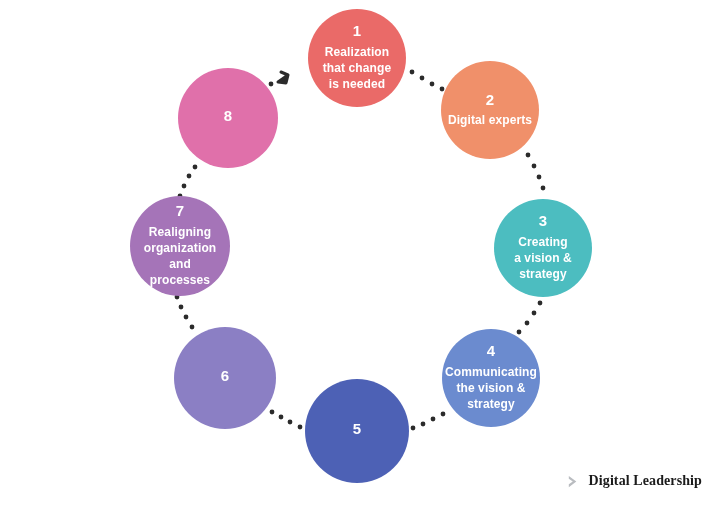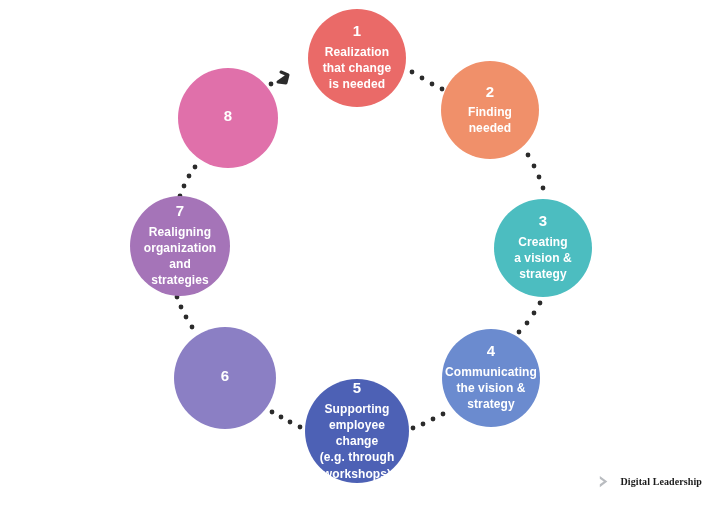--- a/index.html
+++ b/index.html
@@ -66,21 +66,21 @@
     align-items: center;
     gap: 8px;
   }
   #brand .mark {
     display: block;
     width: 15px;
     height: 15px;
   }
   #brand .wordmark {
     font-family: "Liberation Serif", serif;
-    font-size: 10px;
+    font-size: 14px;
     font-weight: bold;
     color: #1b1b1b;
     letter-spacing: 0.1px;
     white-space: nowrap;
   }
 </style>
 </head>
 <body style="background: rgb(255, 255, 255);">
 
 <div id="canvas">
@@ -132,49 +132,45 @@
   </svg>
 
   <div class="node" style="left: 308px; top: 9px; width: 98px; height: 98px; background: rgb(234, 106, 104);">
     <div class="num">1</div>
     <div class="label">Realization
 that change
 is needed</div>
   </div>
   <div class="node" style="left: 441px; top: 61px; width: 98px; height: 98px; background: rgb(240, 144, 106);">
     <div class="num">2</div>
-    <div class="label">Finding needed</div>
+    <div class="label">Digital experts</div>
   </div>
   <div class="node" style="left: 494px; top: 199px; width: 98px; height: 98px; background: rgb(76, 189, 192);">
     <div class="num">3</div>
     <div class="label">Creating
 a vision &amp;
 strategy</div>
   </div>
   <div class="node" style="left: 442px; top: 329px; width: 98px; height: 98px; background: rgb(107, 139, 207);">
     <div class="num">4</div>
     <div class="label">Communicating
 the vision &amp;
 strategy</div>
   </div>
   <div class="node" style="left: 305px; top: 379px; width: 104px; height: 104px; background: rgb(77, 97, 181);">
     <div class="num">5</div>
-    <div class="label">Supporting
-employee change
-(e.g. through
-workshops)</div>
   </div>
   <div class="node" style="left: 174px; top: 327px; width: 102px; height: 102px; background: rgb(139, 127, 196);">
     <div class="num">6</div>
   </div>
   <div class="node" style="left: 130px; top: 196px; width: 100px; height: 100px; background: rgb(165, 116, 184);">
     <div class="num">7</div>
     <div class="label">Realigning
 organization and
-strategies</div>
+processes</div>
   </div>
   <div class="node" style="left: 178px; top: 68px; width: 100px; height: 100px; background: rgb(224, 112, 170);">
     <div class="num">8</div>
   </div>
 
   <div id="brand">
     <svg class="mark" viewBox="0 0 16 16" xmlns="http://www.w3.org/2000/svg">
       <path d="M 3 2 L 11 8 L 3 14 L 3 11 L 7.2 8 L 3 5 Z" fill="#b9bcc0"></path>
     </svg>
     <div class="wordmark">Digital Leadership</div>

